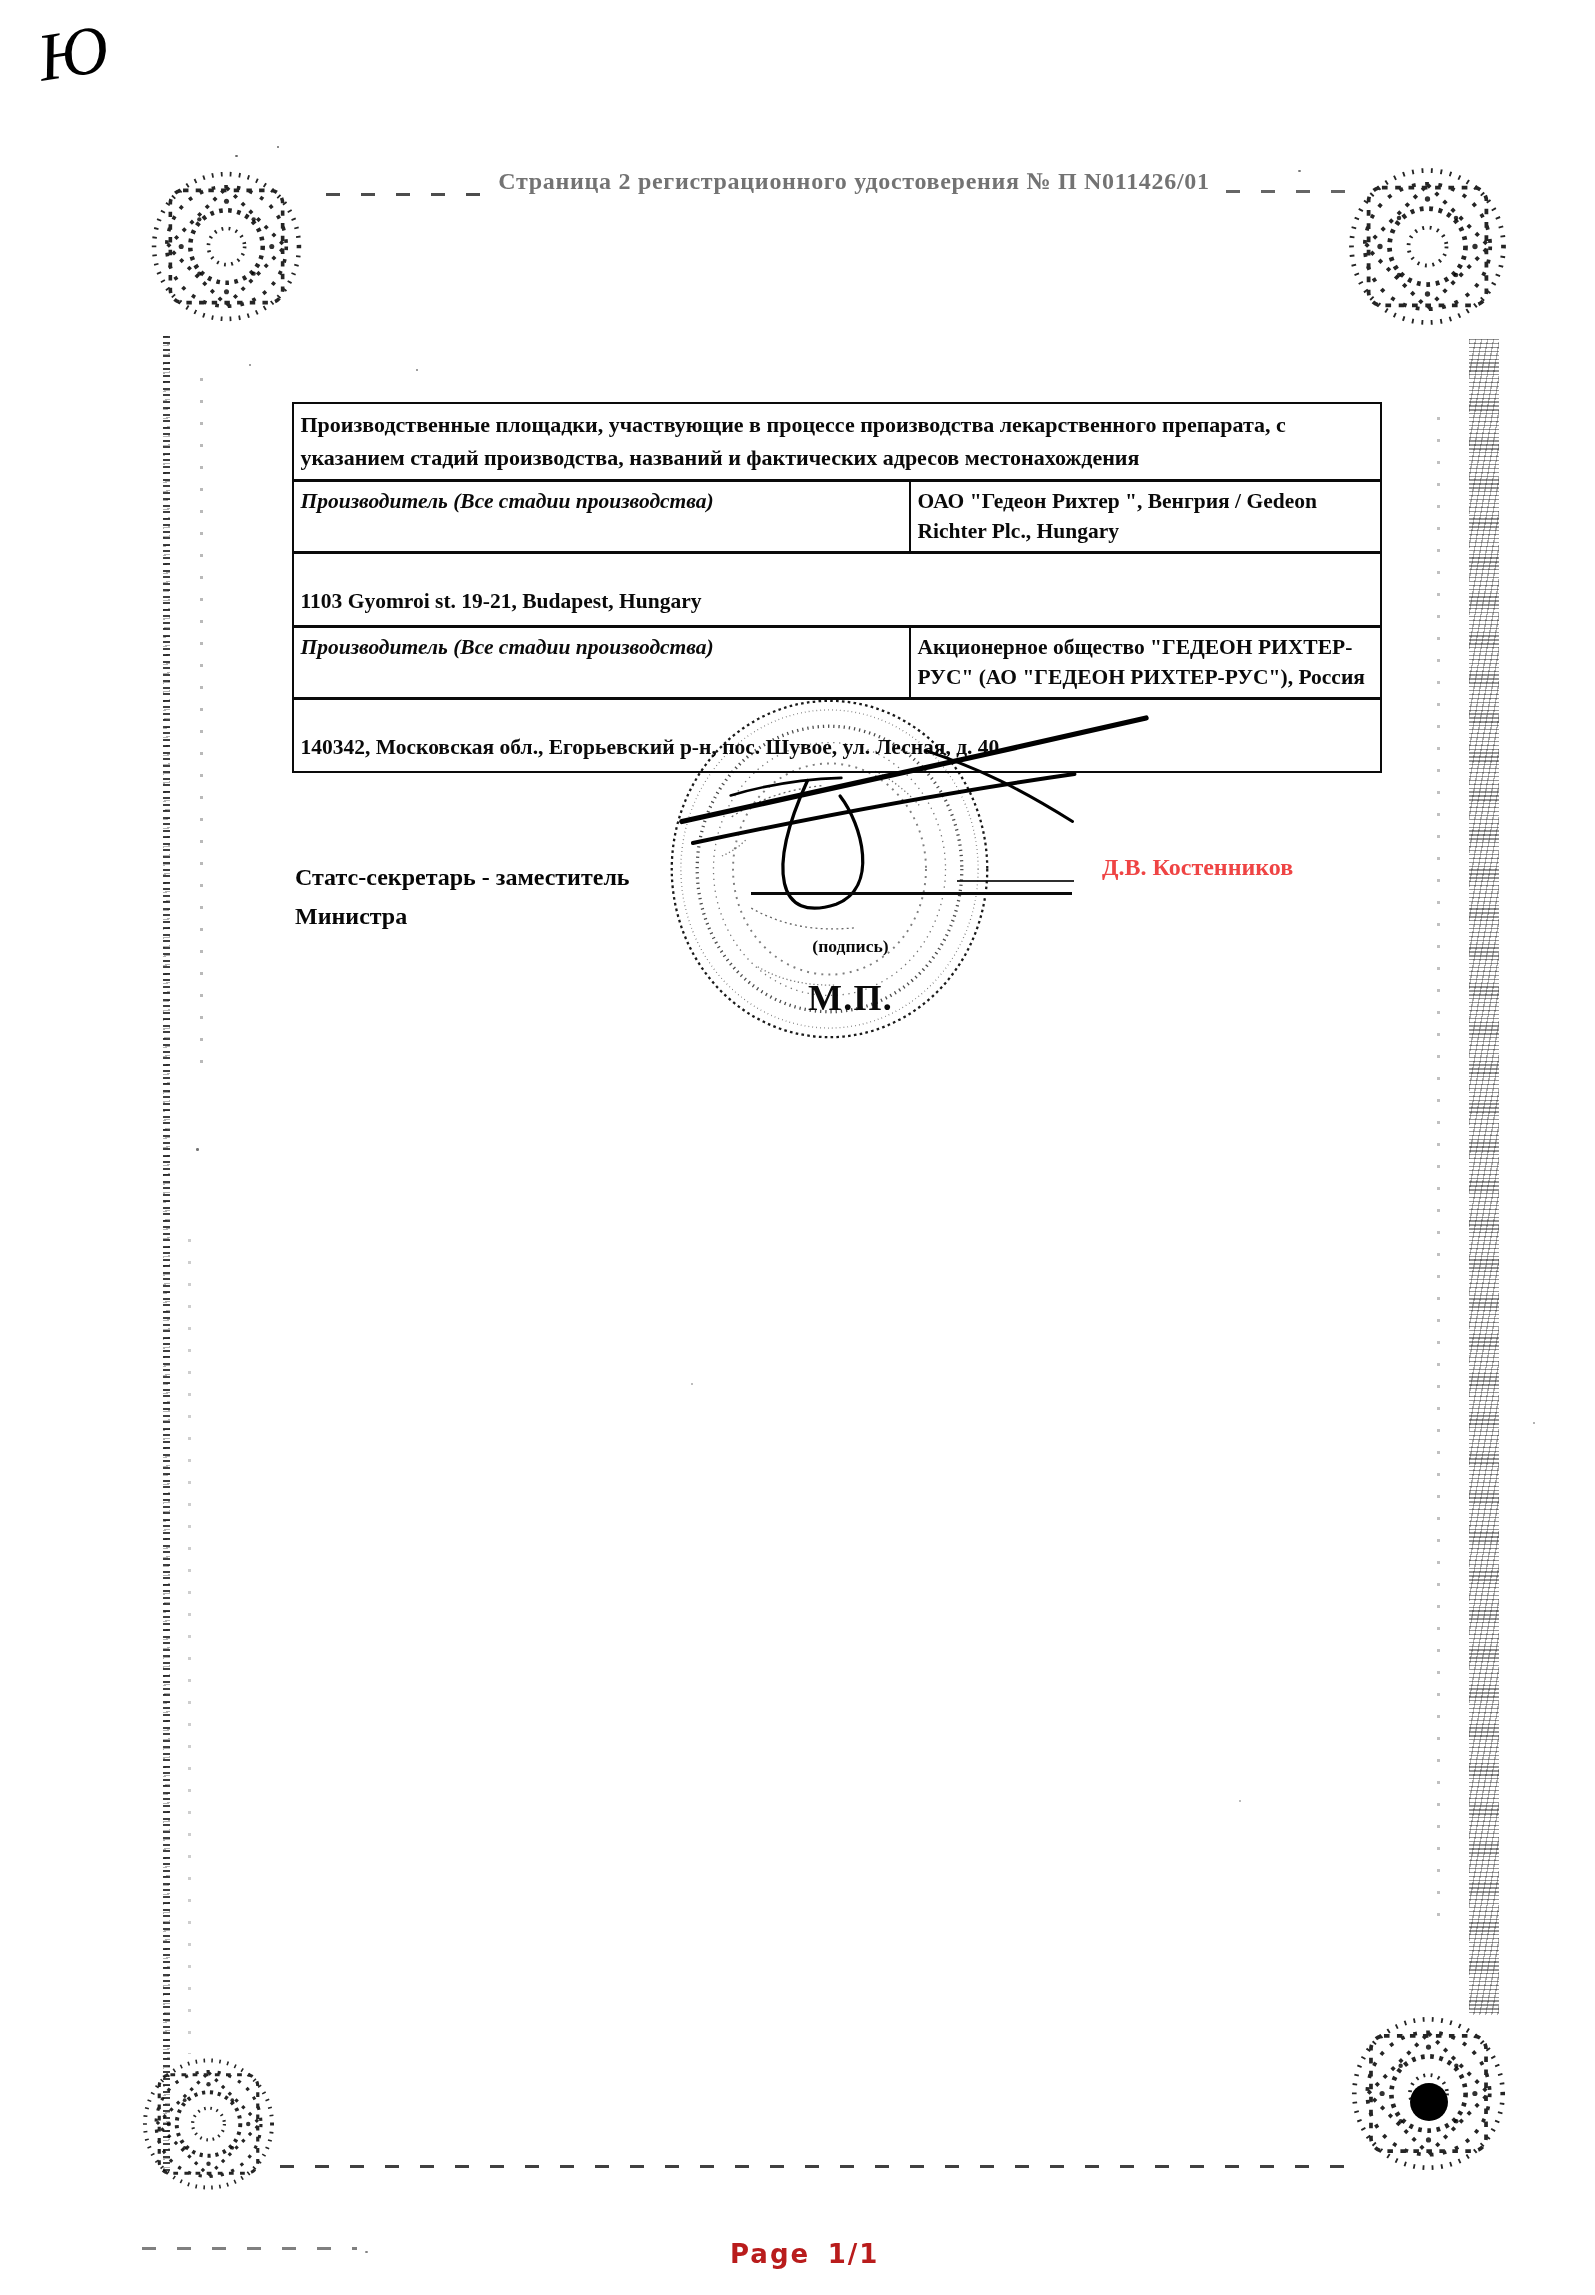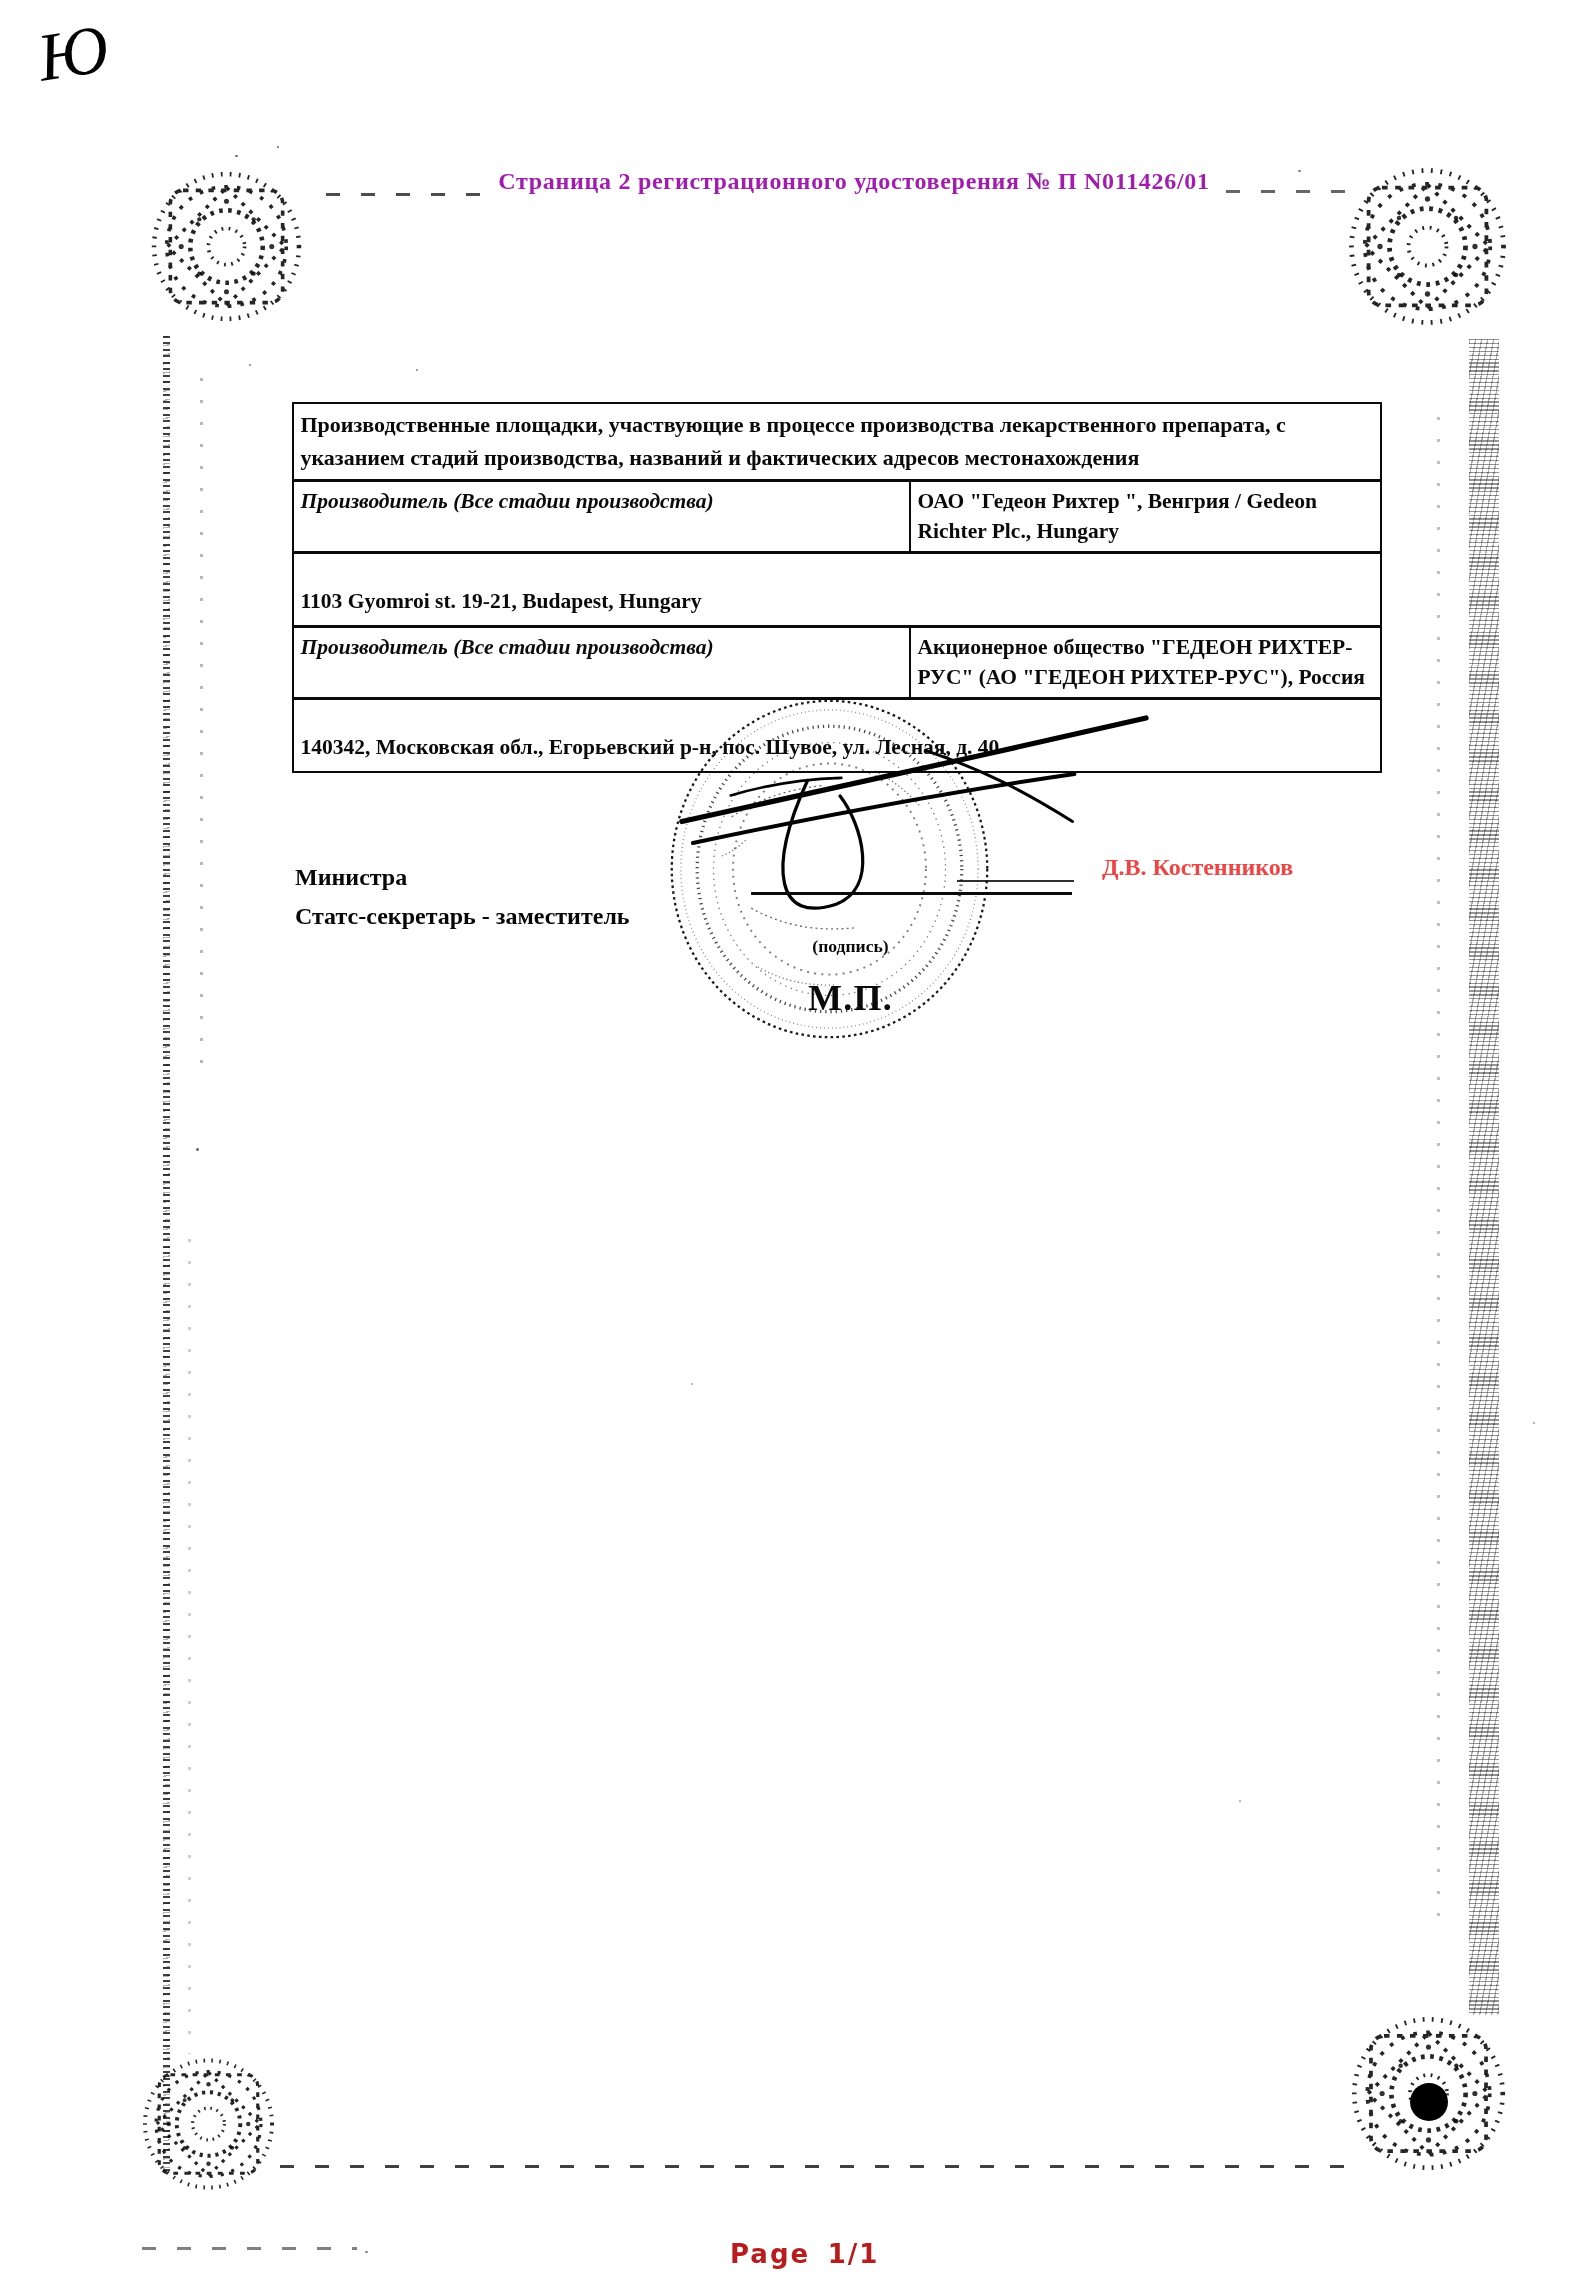--- a/index.html
+++ b/index.html
@@ -11,21 +11,21 @@
   
   .hand-mark{
     position:absolute; left:38px; top:14.3px;
     font-size:68px; font-style:italic; font-weight:400;
     transform:rotate(-9deg); letter-spacing:-2.6px; color:#000;
   }
   
   .page-header{
     position:absolute; left:365px; top:168px; width:978px;
     text-align:center; font-size:24px; font-weight:700; letter-spacing:0.7px;
-    color:#a21caf;
+    color:#737373;
   }
   .dashes{ position:absolute; height:2.6px;
     background:repeating-linear-gradient(90deg,#000 0 14.3px,transparent 14.3px 35px);
   }
   .dotcol{ position:absolute; width:2.6px;
     background:repeating-linear-gradient(180deg,rgba(0,0,0,.55) 0 2.6px,transparent 2.6px 22px);
   }
   .border-left{
     position:absolute; left:163px; top:336px; width:7.2px; height:1839px;
     background:
@@ -245,22 +245,22 @@
     <g stroke="#000" fill="none" stroke-linecap="round">
       <path d="M45,205 C220,168 520,100 758,46" stroke-width="8"></path>
       <path d="M62,238 C260,196 480,156 648,132" stroke-width="6"></path>
       <path d="M238,142 C175,280 192,362 282,332 C348,306 322,210 288,166" stroke-width="5"></path>
       <path d="M420,96 C505,125 565,155 645,205" stroke-width="4.5"></path>
       <path d="M120,165 C170,150 230,140 290,138" stroke-width="4"></path>
     </g>
   </svg>
 
   <div class="sig-position">
+    <div>Статс-секретарь - заместитель</div>
     <div>Министра</div>
-    <div>Статс-секретарь - заместитель</div>
   </div>
 
   <div class="sig-line" style="left:751px; top:892px; width:321px; height:3.3px;"></div>
   <div class="sig-line" style="left:957px; top:880px; width:117px; height:2px; opacity:.85;"></div>
 
   <div class="sig-name">Д.В. Костенников</div>
   <div class="sig-hint">(подпись)</div>
   <div class="sig-mp">М.П.</div>
 
   <div class="hole-dot"></div>

